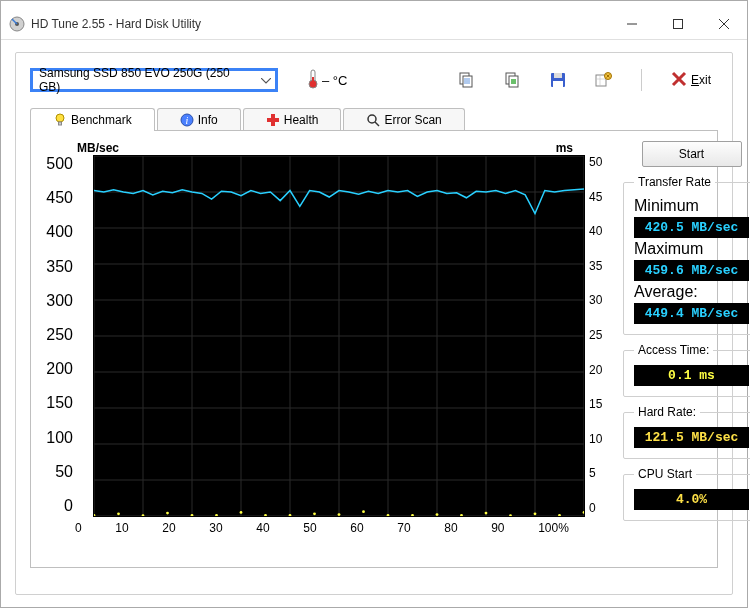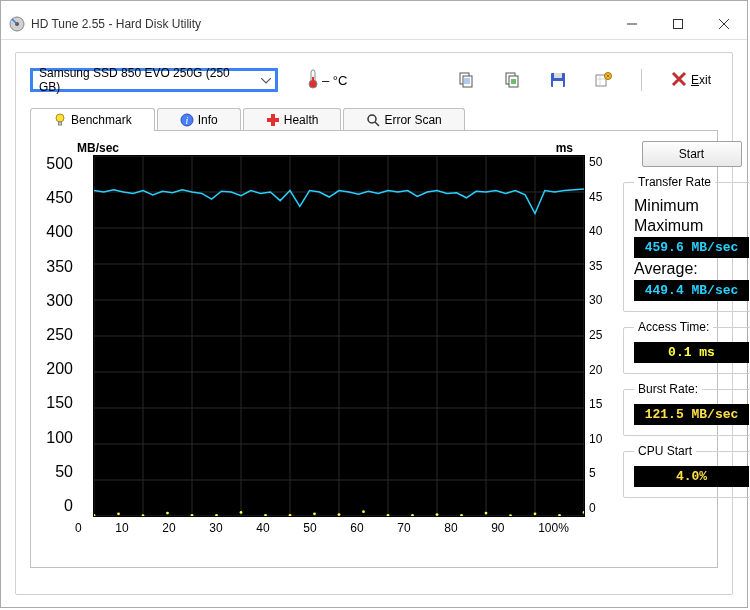--- a/index.html
+++ b/index.html
@@ -287,33 +287,34 @@
         </div>
 
         <div class="sidecol">
           <div class="startbtn">
             <span>Start</span>
           </div>
 
           <fieldset class="group">
             <legend>Transfer Rate</legend>
             <div class="metric-label">Minimum</div>
+            <div class="metric-box cyan">420.5 MB/sec</div>
             <div class="metric-label">Maximum</div>
             <div class="metric-box cyan">459.6 MB/sec</div>
             <div class="metric-label">Average:</div>
             <div class="metric-box cyan">449.4 MB/sec</div>
           </fieldset>
 
           <fieldset class="group">
             <legend>Access Time:</legend>
             <div class="metric-box yellow">0.1 ms</div>
           </fieldset>
 
           <fieldset class="group">
-            <legend>Burst Rate:</legend>
+            <legend>Hard Rate:</legend>
             <div class="metric-box white">121.5 MB/sec</div>
           </fieldset>
 
           <fieldset class="group">
             <legend>CPU Start</legend>
             <div class="metric-box white">4.0%</div>
           </fieldset>
         </div>
 
       </div>

